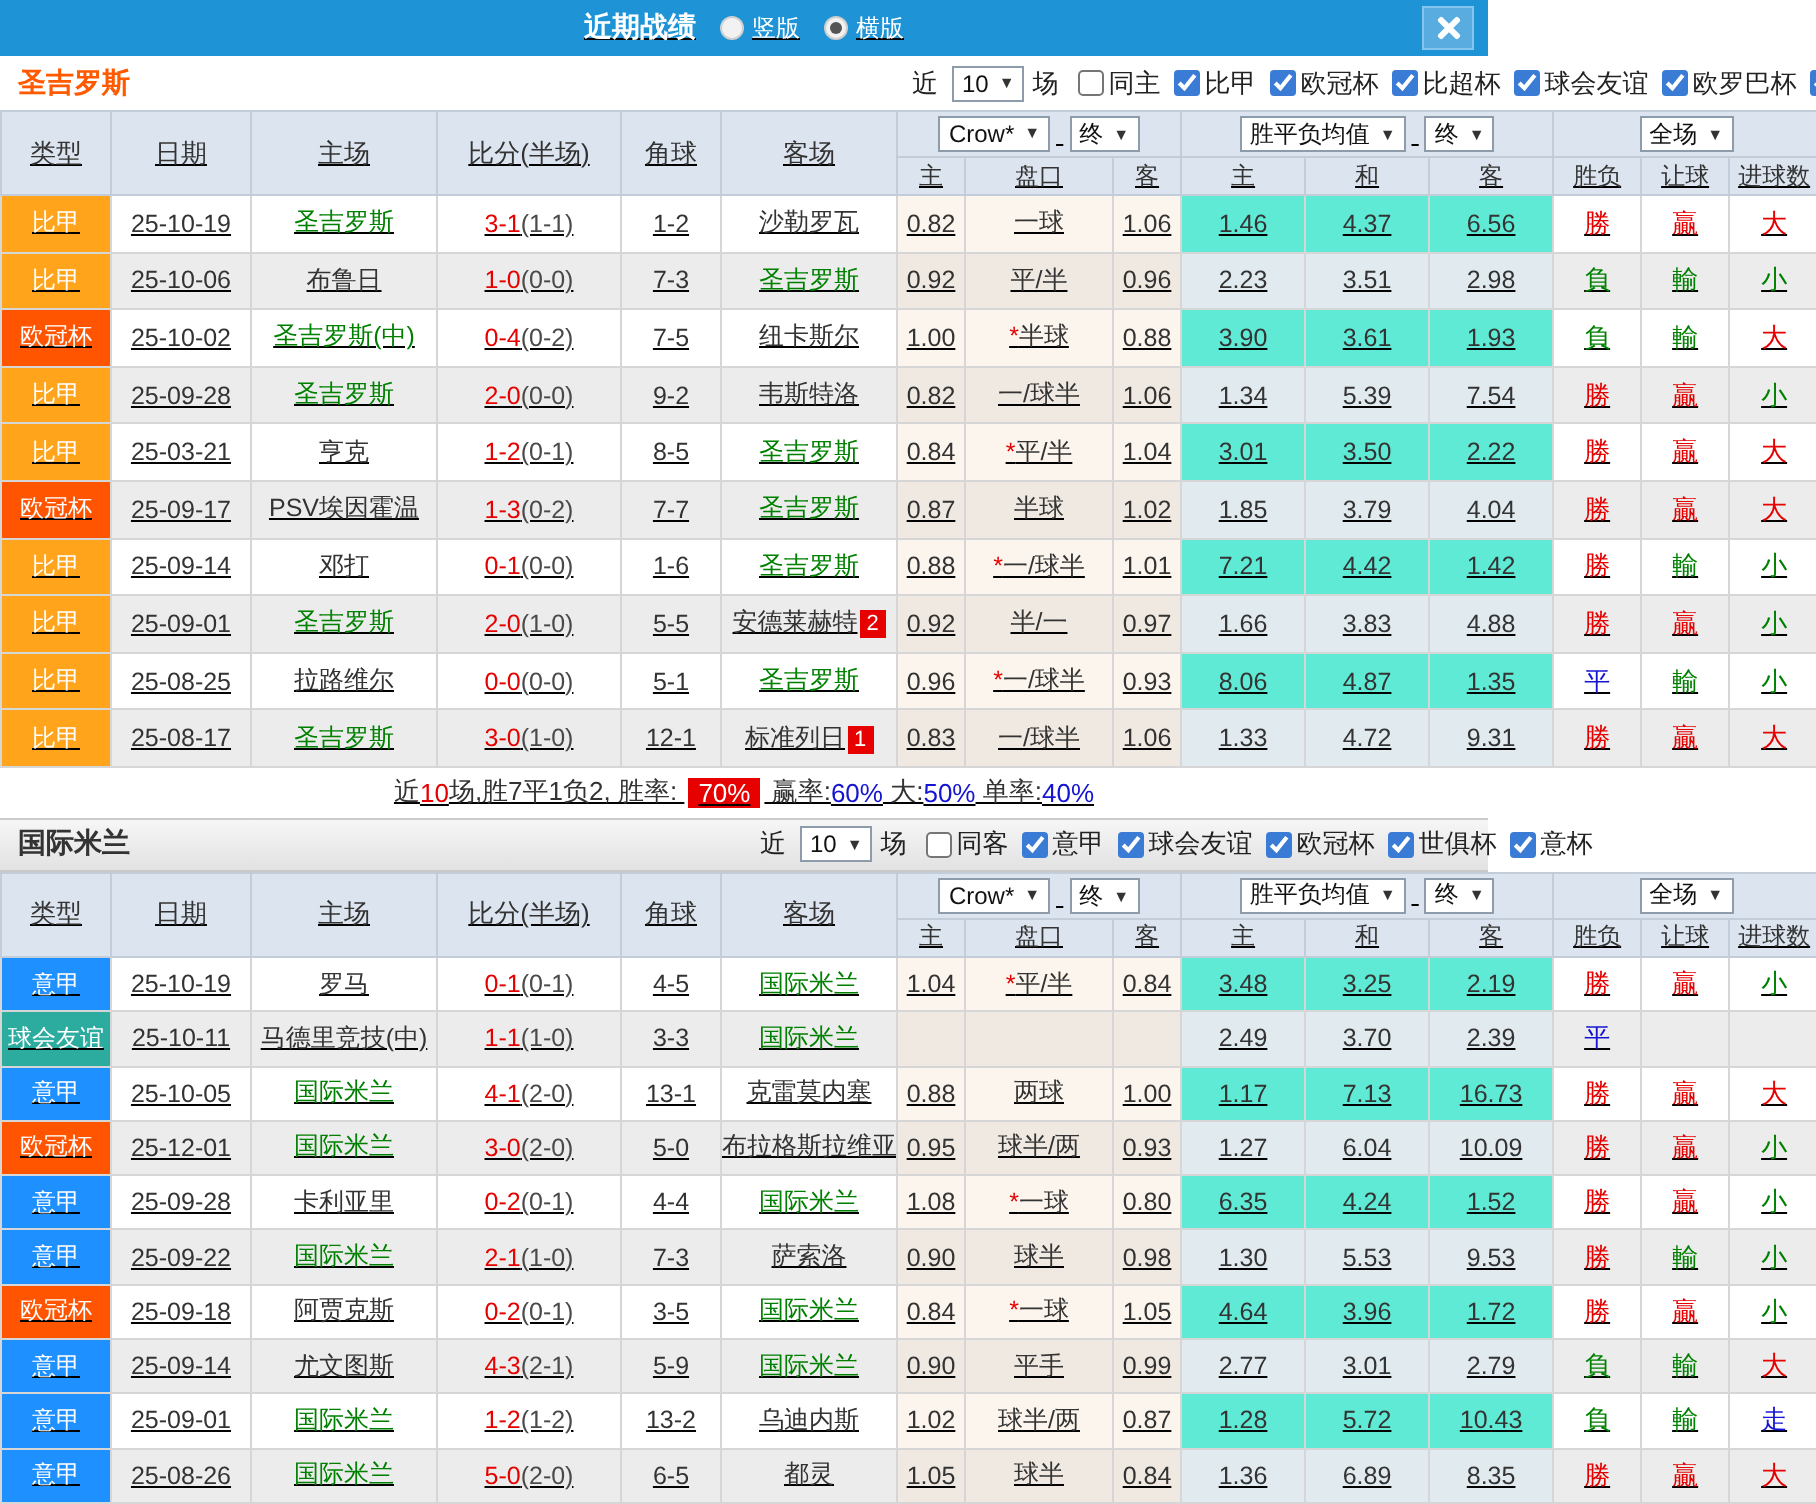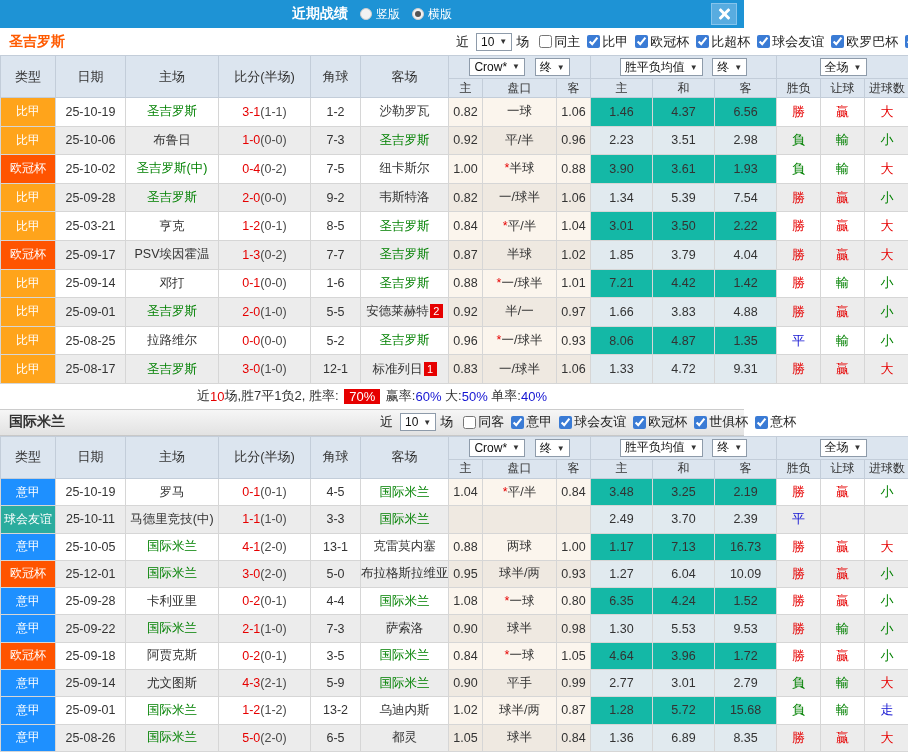--- a/index.html
+++ b/index.html
@@ -1,18 +1,18 @@
 <!DOCTYPE html>
 <html><head>
 <meta charset="utf-8">
 <style>
   * { box-sizing: border-box; margin: 0; padding: 0; }
   html,body { width:908px; height:752px; overflow:hidden; background:#fff;
     font-family:"Liberation Sans","DejaVu Sans",sans-serif; }
-  .app { width:744px; height:752px; position:relative; }
+  .app { width:744px; height:752px; position:relative;text-decoration:underline; }
 
   
   .titlebar { height:28px; background:#1E93D5; position:relative;
     display:flex; align-items:center; justify-content:center; color:#fff; }
   .titlebar .title { font-size:14px; font-weight:bold; }
   .layout-radios { display:inline-flex; font-size:12px; }
   .layout-radios label { display:inline-flex; align-items:center; cursor:pointer; }
   .radio { display:inline-block; width:12px; height:12px; border-radius:50%;
     background:#f2f2f2; border:1px solid #cfcfcf; margin:0 4px 0 12px; position:relative; }
   .radio.checked::after { content:""; position:absolute; left:2px; top:2px; right:2px; bottom:2px;
@@ -55,21 +55,21 @@
     font-weight:normal; font-size:13px; }
   thead tr.r1 th { height:23px; }
   thead tr.r2 th { height:19px; font-size:12px; }
   .dd-cell .select { margin:0 3px; }
   tbody tr { height:28.6px; }
   .t1 tbody tr { height:27.3px; }
   tbody td { font-size:12.5px; color:#333; background:#fff; }
   tbody tr.alt td { background:#ECECEC; }
   td.c-hc { background:#FBF5ED; }
   tr.alt td.c-hc { background:#EFE9E1; }
-  td.c-avg { background:#14b8a6; }
+  td.c-avg { background:#5eead4; }
   tr.alt td.c-avg { background:#E1EAEF; }
   td.c-type { color:#fff; font-size:12px; padding:0; }
   .tm { color:#333; }
   .tm.g { color:#008000; }
   .ft { color:#E60000; }
   .ht { color:#4a4a4a; }
   .star { color:#E60000; }
   .rank { display:inline-block; min-width:13px; height:14px; line-height:14px;
     background:#E60000; color:#fff; font-size:11px; margin-left:1px; padding:0 1px; }
   td.c-res { font-size:13px; }
@@ -336,21 +336,21 @@
           <td class="c-avg"><span>4.88</span></td>
           <td class="c-res"><span class="res" style="color: rgb(230, 0, 0);">勝</span></td>
           <td class="c-res"><span class="res" style="color: rgb(230, 0, 0);">贏</span></td>
           <td class="c-res"><span class="res" style="color: rgb(0, 128, 0);">小</span></td>
         </tr>
         <tr>
           <td class="c-type" style="background: rgb(255, 164, 27);"><span>比甲</span></td>
           <td class="c-date"><span>25-08-25</span></td>
           <td class="c-team"><span class="tm">拉路维尔</span></td>
           <td class="c-score"><span class="ft">0-0</span><span class="ht">(0-0)</span></td>
-          <td class="c-corner"><span>5-2</span></td>
+          <td class="c-corner"><span>5-1</span></td>
           <td class="c-team"><span class="tm g">圣吉罗斯</span></td>
           <td class="c-hc"><span>0.96</span></td>
           <td class="c-hc"><span class="star">*</span><span>一/球半</span></td>
           <td class="c-hc"><span>0.93</span></td>
           <td class="c-avg"><span>8.06</span></td>
           <td class="c-avg"><span>4.87</span></td>
           <td class="c-avg"><span>1.35</span></td>
           <td class="c-res"><span class="res" style="color: rgb(20, 20, 210);">平</span></td>
           <td class="c-res"><span class="res" style="color: rgb(0, 128, 0);">輸</span></td>
           <td class="c-res"><span class="res" style="color: rgb(0, 128, 0);">小</span></td>
@@ -614,21 +614,21 @@
           <td class="c-date"><span>25-09-01</span></td>
           <td class="c-team"><span class="tm g">国际米兰</span></td>
           <td class="c-score"><span class="ft">1-2</span><span class="ht">(1-2)</span></td>
           <td class="c-corner"><span>13-2</span></td>
           <td class="c-team"><span class="tm">乌迪内斯</span></td>
           <td class="c-hc"><span>1.02</span></td>
           <td class="c-hc"><span>球半/两</span></td>
           <td class="c-hc"><span>0.87</span></td>
           <td class="c-avg"><span>1.28</span></td>
           <td class="c-avg"><span>5.72</span></td>
-          <td class="c-avg"><span>15.68</span></td>
+          <td class="c-avg"><span>10.43</span></td>
           <td class="c-res"><span class="res" style="color: rgb(0, 128, 0);">負</span></td>
           <td class="c-res"><span class="res" style="color: rgb(0, 128, 0);">輸</span></td>
           <td class="c-res"><span class="res" style="color: rgb(20, 20, 210);">走</span></td>
         </tr>
         <tr class="alt">
           <td class="c-type" style="background: rgb(30, 144, 255);"><span>意甲</span></td>
           <td class="c-date"><span>25-08-26</span></td>
           <td class="c-team"><span class="tm g">国际米兰</span></td>
           <td class="c-score"><span class="ft">5-0</span><span class="ht">(2-0)</span></td>
           <td class="c-corner"><span>6-5</span></td>

